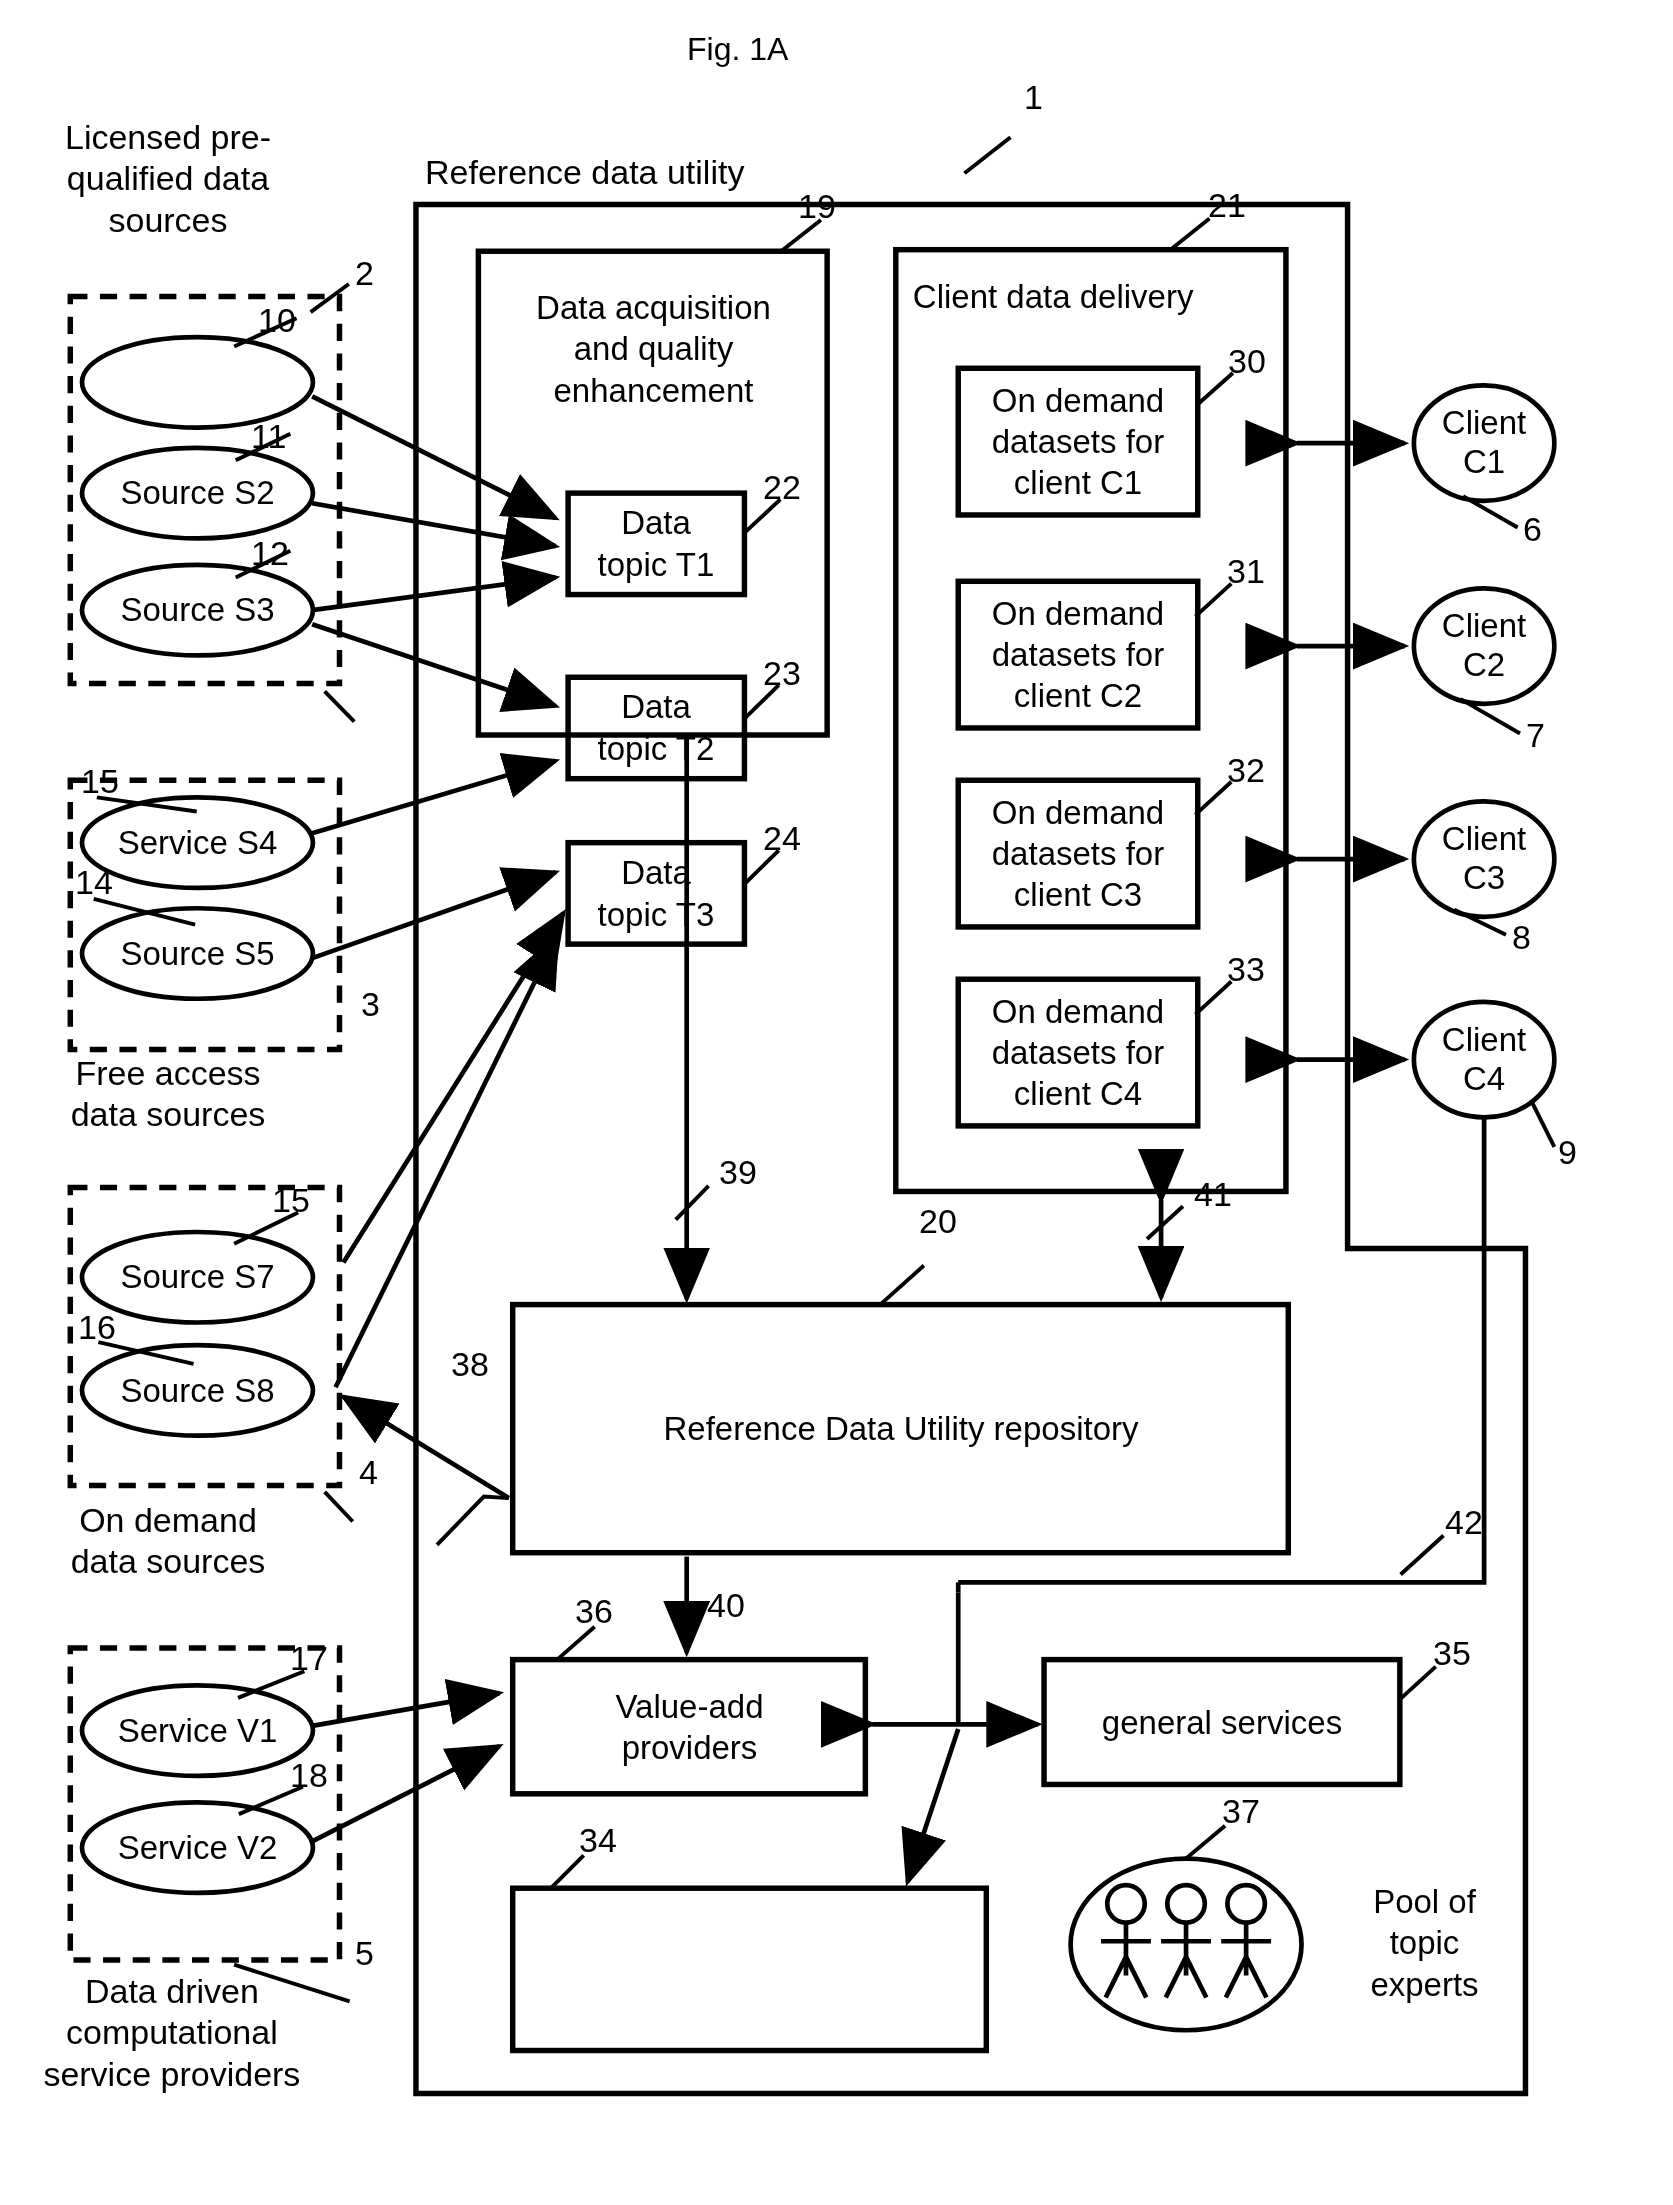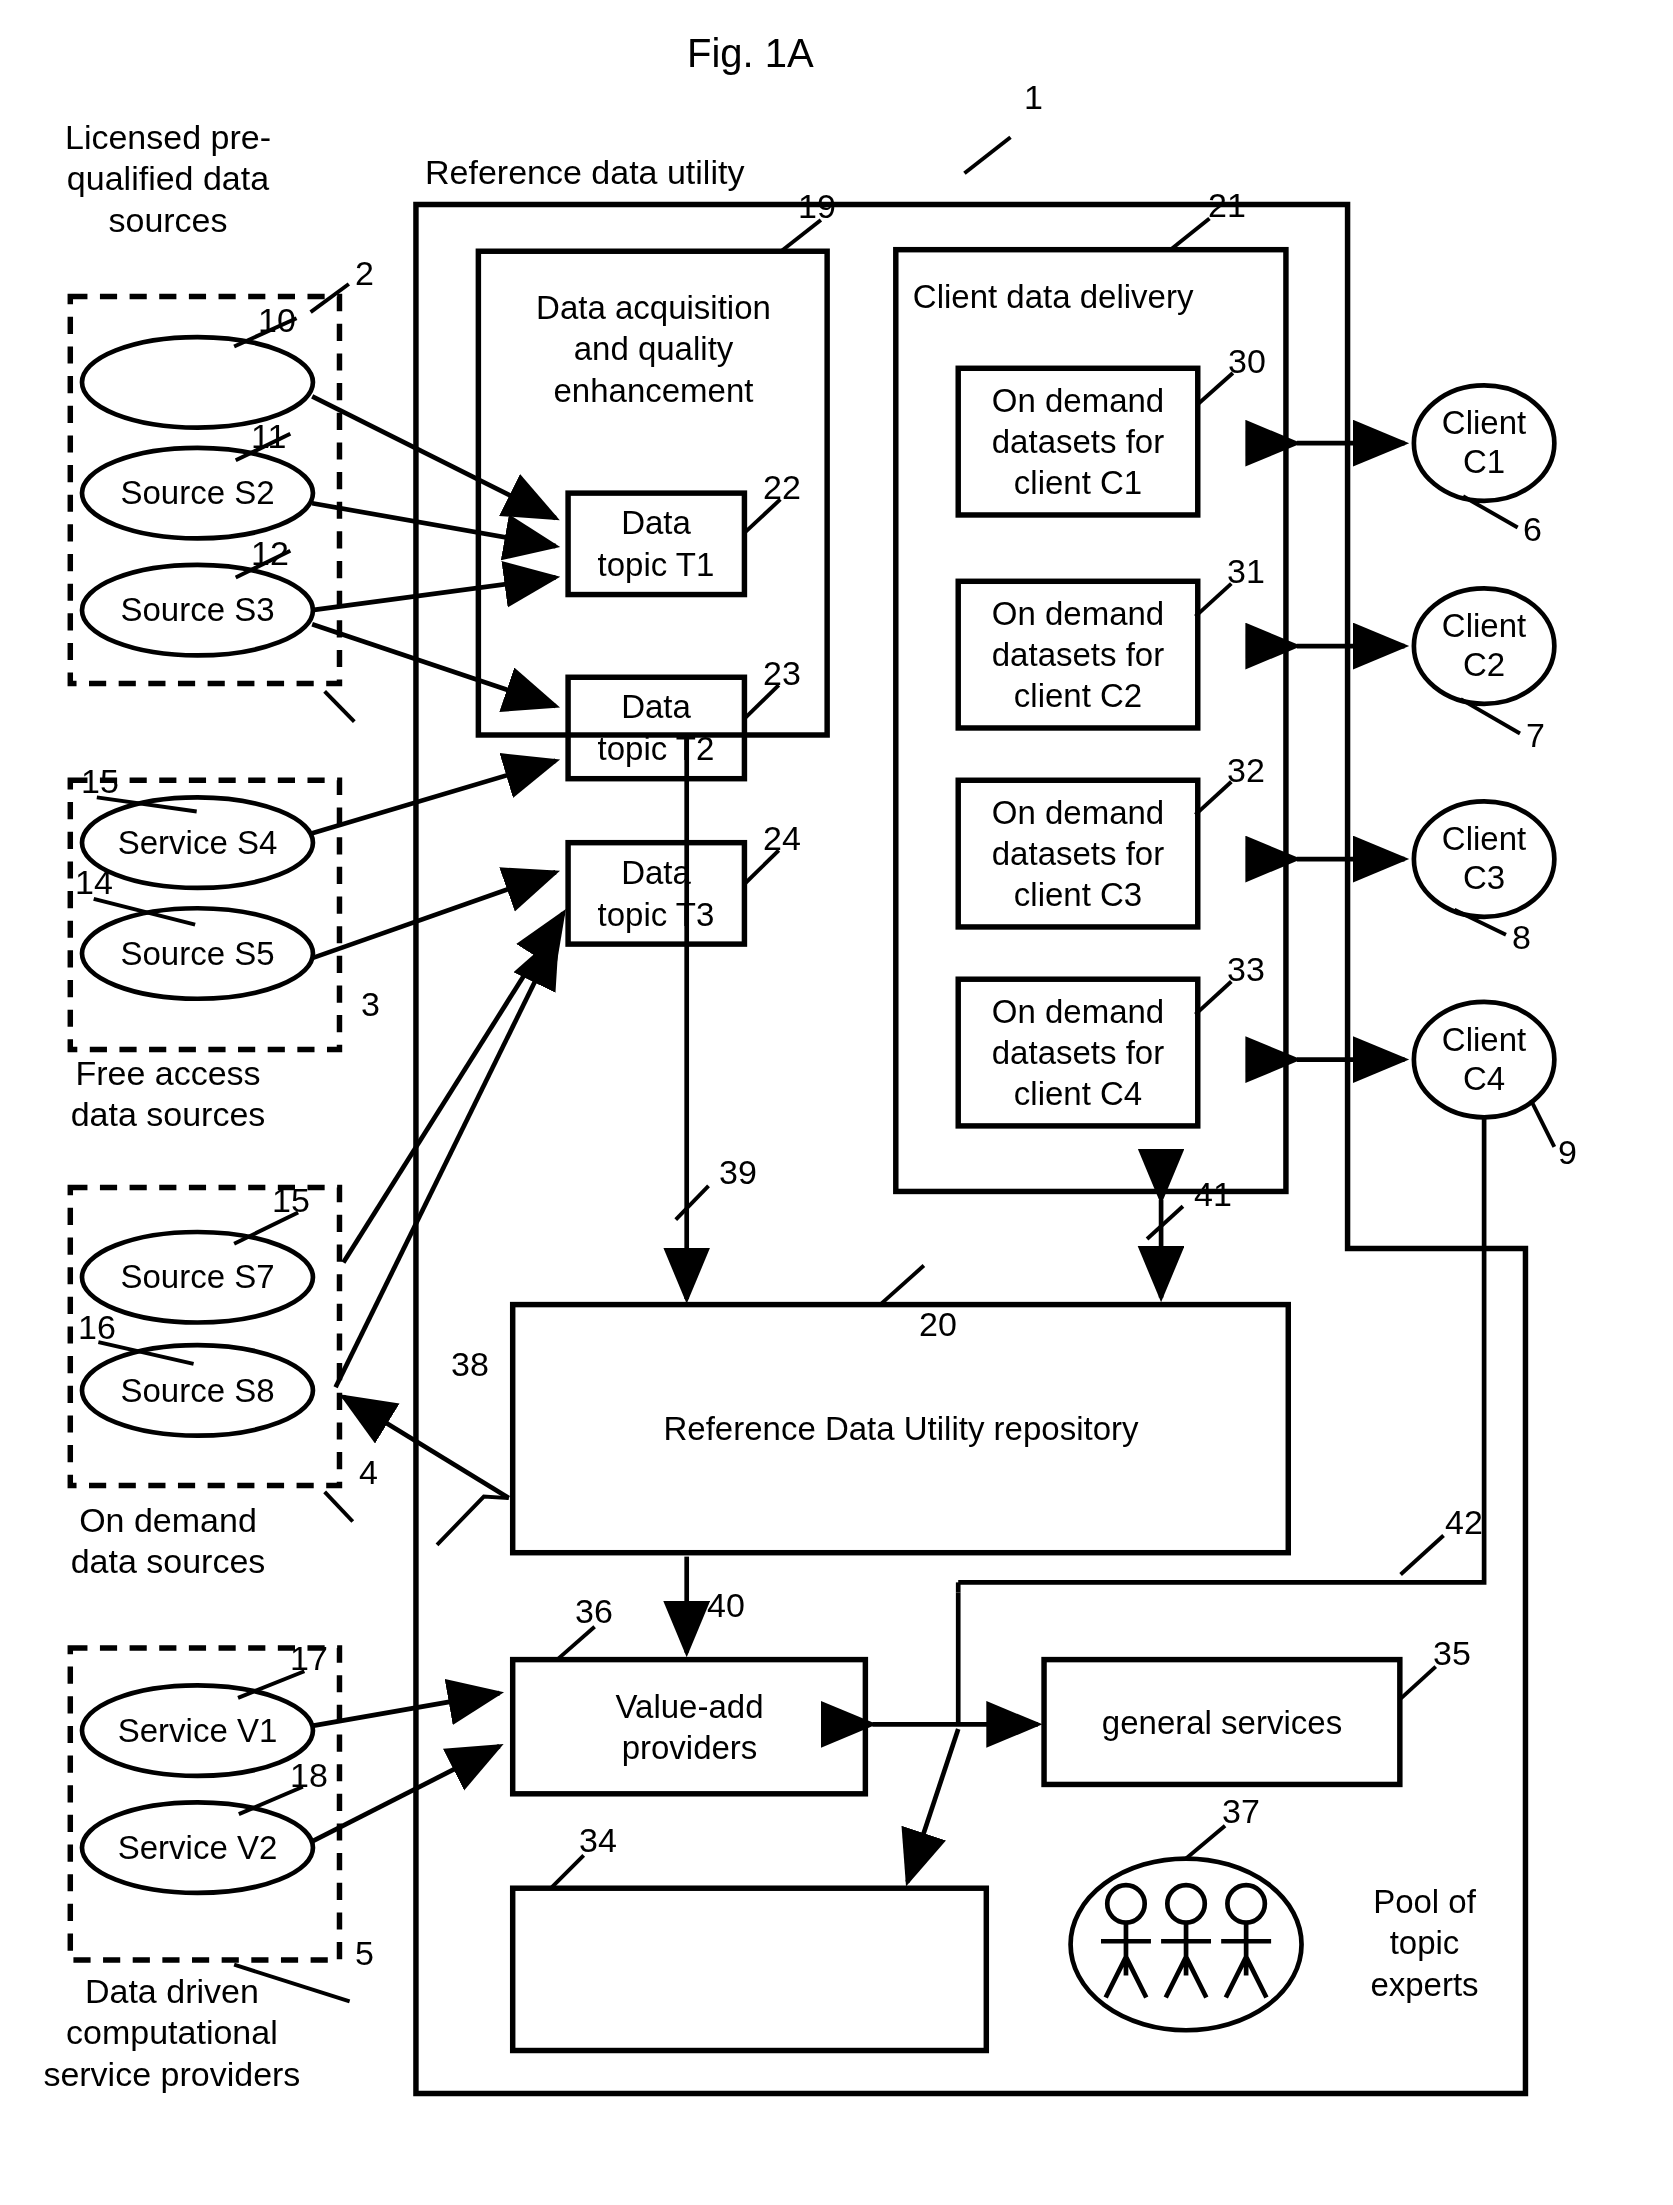--- a/index.html
+++ b/index.html
@@ -1,21 +1,21 @@
 <!DOCTYPE html>
 <html style="font-size:12.5px"><head>
 <meta charset="utf-8">
 <style>
   html,body{margin:0;padding:0;background:#fff;}
   body{width:1673px;height:2205px;position:relative;
        font-family:"Liberation Sans","DejaVu Sans",sans-serif;color:#000;}
   #stage{position:absolute;left:0;top:0;width:1673px;height:2205px;overflow:hidden;}
   svg.layer{position:absolute;left:0;top:0;width:1673px;height:2205px;}
   .txt{position:absolute;}
-  .fig-title{font-size:40px;}
+  .fig-title{font-size:32px;}
   .grp-caption{font-size:34px;line-height:1.22;text-align:center;}
   .sect-title{font-size:34px;}
   .boxlabel{position:absolute;display:flex;align-items:center;justify-content:center;
             text-align:center;font-size:33px;line-height:1.25;}
   .ref{position:absolute;font-size:34px;}
   .node-label{position:absolute;display:flex;align-items:center;justify-content:center;
               text-align:center;font-size:33px;line-height:1.18;width:100%;height:100%;}
   .ellipse-wrap{position:absolute;}
 </style>
 </head>
@@ -278,21 +278,21 @@
   <div class="ref" style="left:258px;top:301px;">10</div>
   <div class="ref" style="left:251px;top:417px;">11</div>
   <div class="ref" style="left:251px;top:534px;">12</div>
   <div class="ref" style="left:81px;top:762px;">15</div>
   <div class="ref" style="left:75px;top:863px;">14</div>
   <div class="ref" style="left:272px;top:1181px;">15</div>
   <div class="ref" style="left:78px;top:1308px;">16</div>
   <div class="ref" style="left:290px;top:1639px;">17</div>
   <div class="ref" style="left:290px;top:1756px;">18</div>
   <div class="ref" style="left:798px;top:187px;">19</div>
-  <div class="ref" style="left:919px;top:1305px;">20</div>
+  <div class="ref" style="left:919px;top:1202px;">20</div>
   <div class="ref" style="left:1208px;top:186px;">21</div>
   <div class="ref" style="left:763px;top:468px;">22</div>
   <div class="ref" style="left:763px;top:654px;">23</div>
   <div class="ref" style="left:763px;top:819px;">24</div>
   <div class="ref" style="left:1228px;top:342px;">30</div>
   <div class="ref" style="left:1227px;top:552px;">31</div>
   <div class="ref" style="left:1227px;top:751px;">32</div>
   <div class="ref" style="left:1227px;top:950px;">33</div>
   <div class="ref" style="left:579px;top:1821px;">34</div>
   <div class="ref" style="left:1433px;top:1634px;">35</div>

